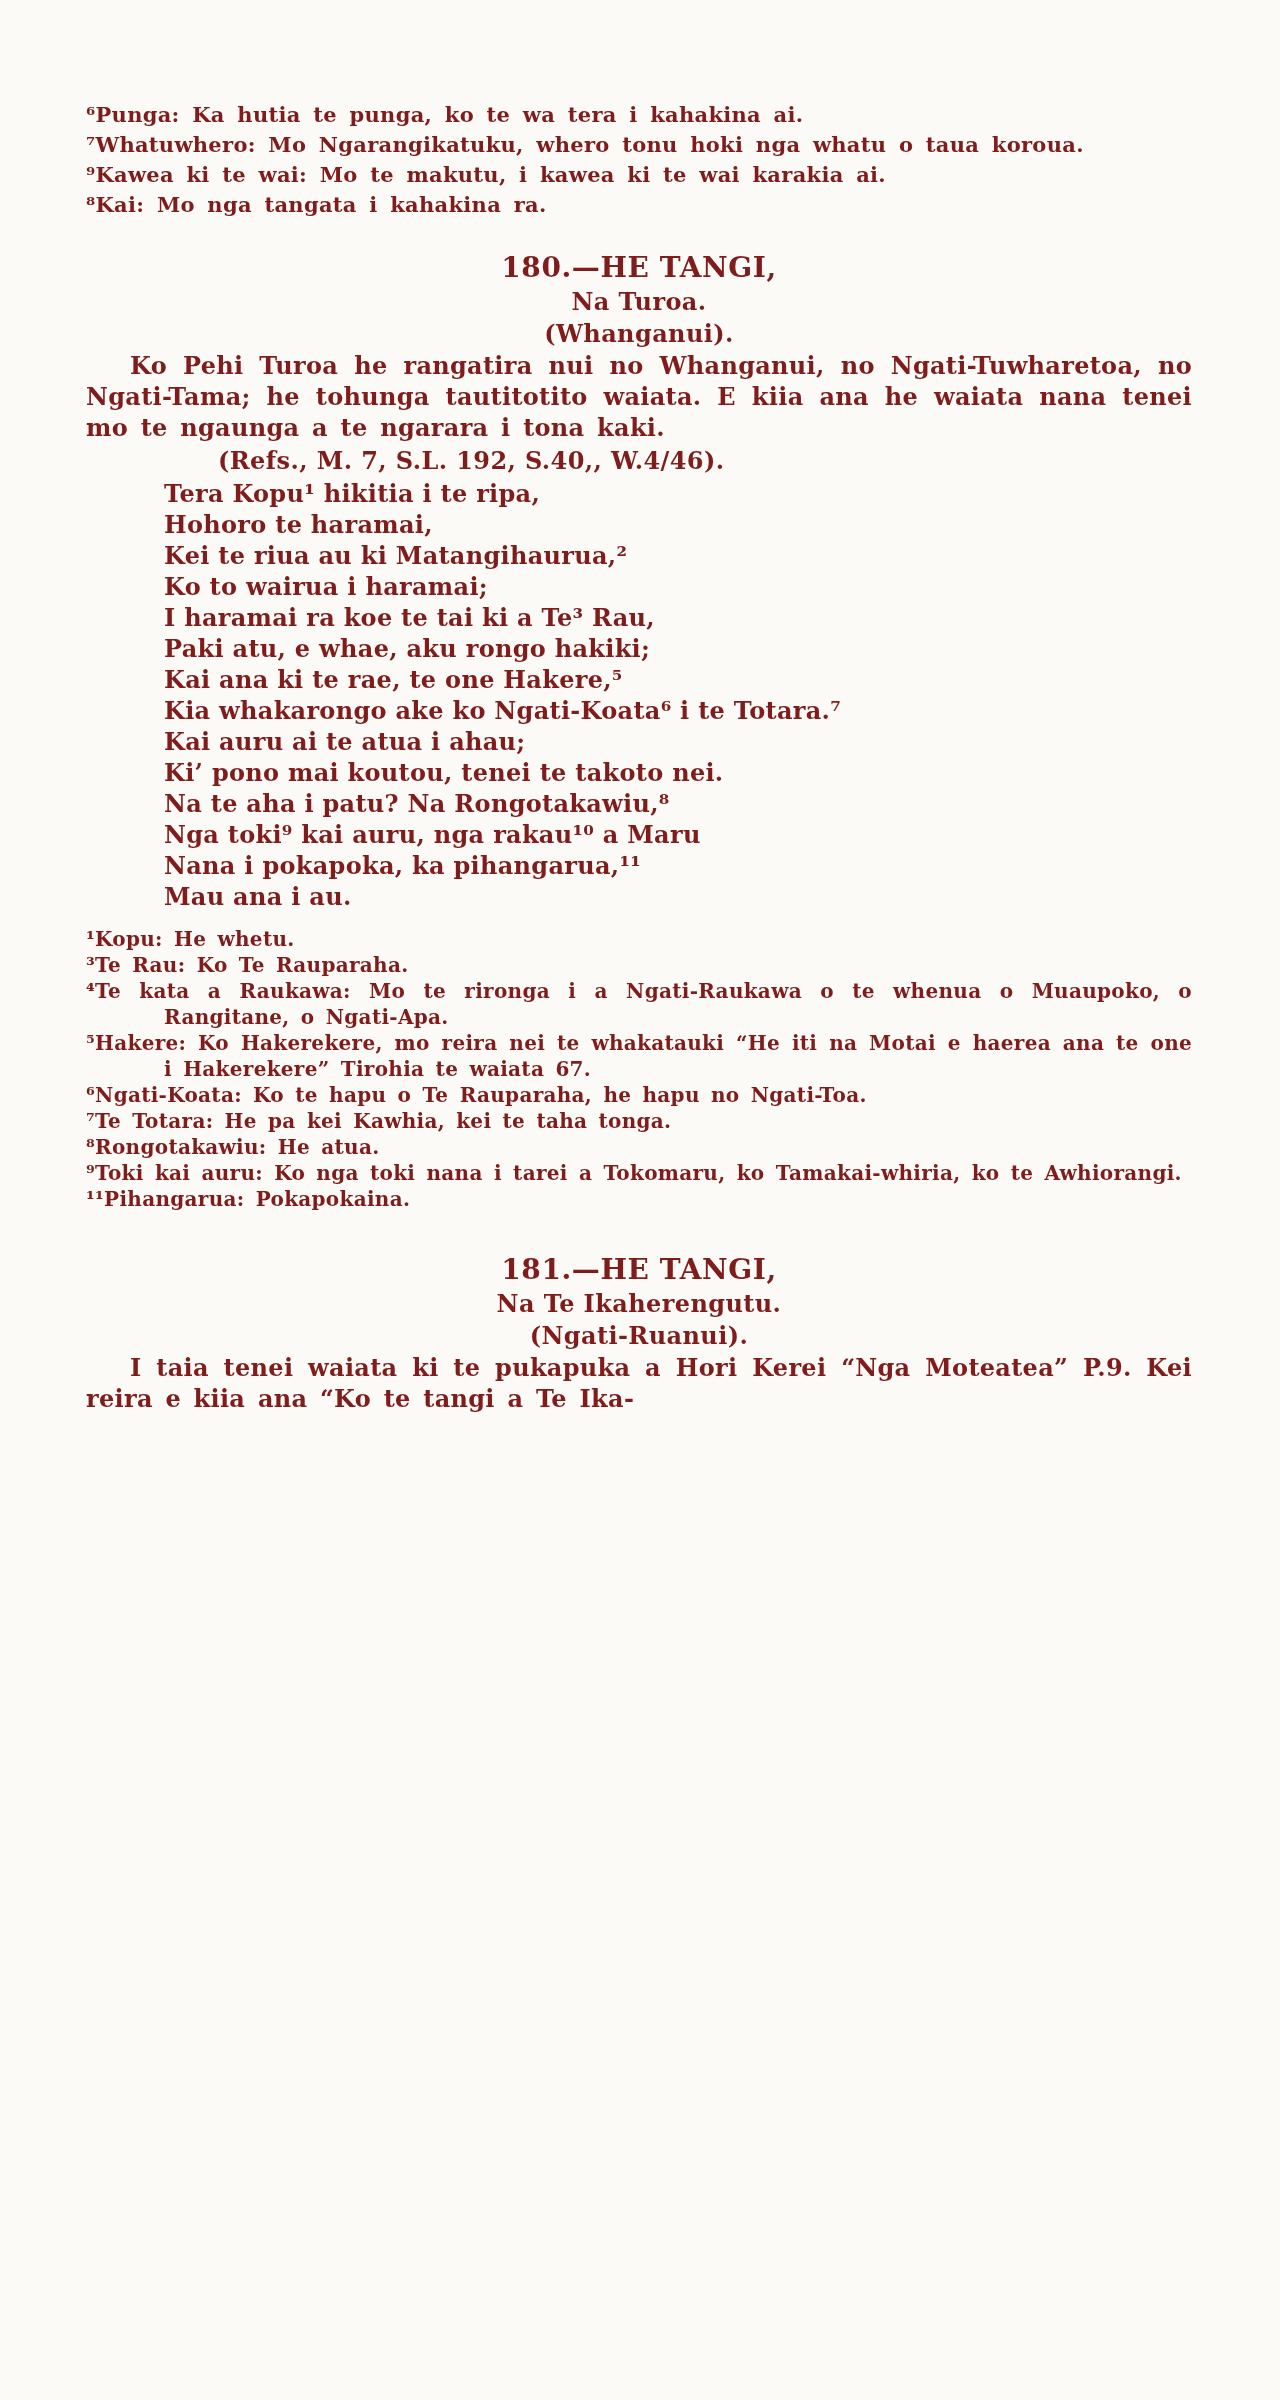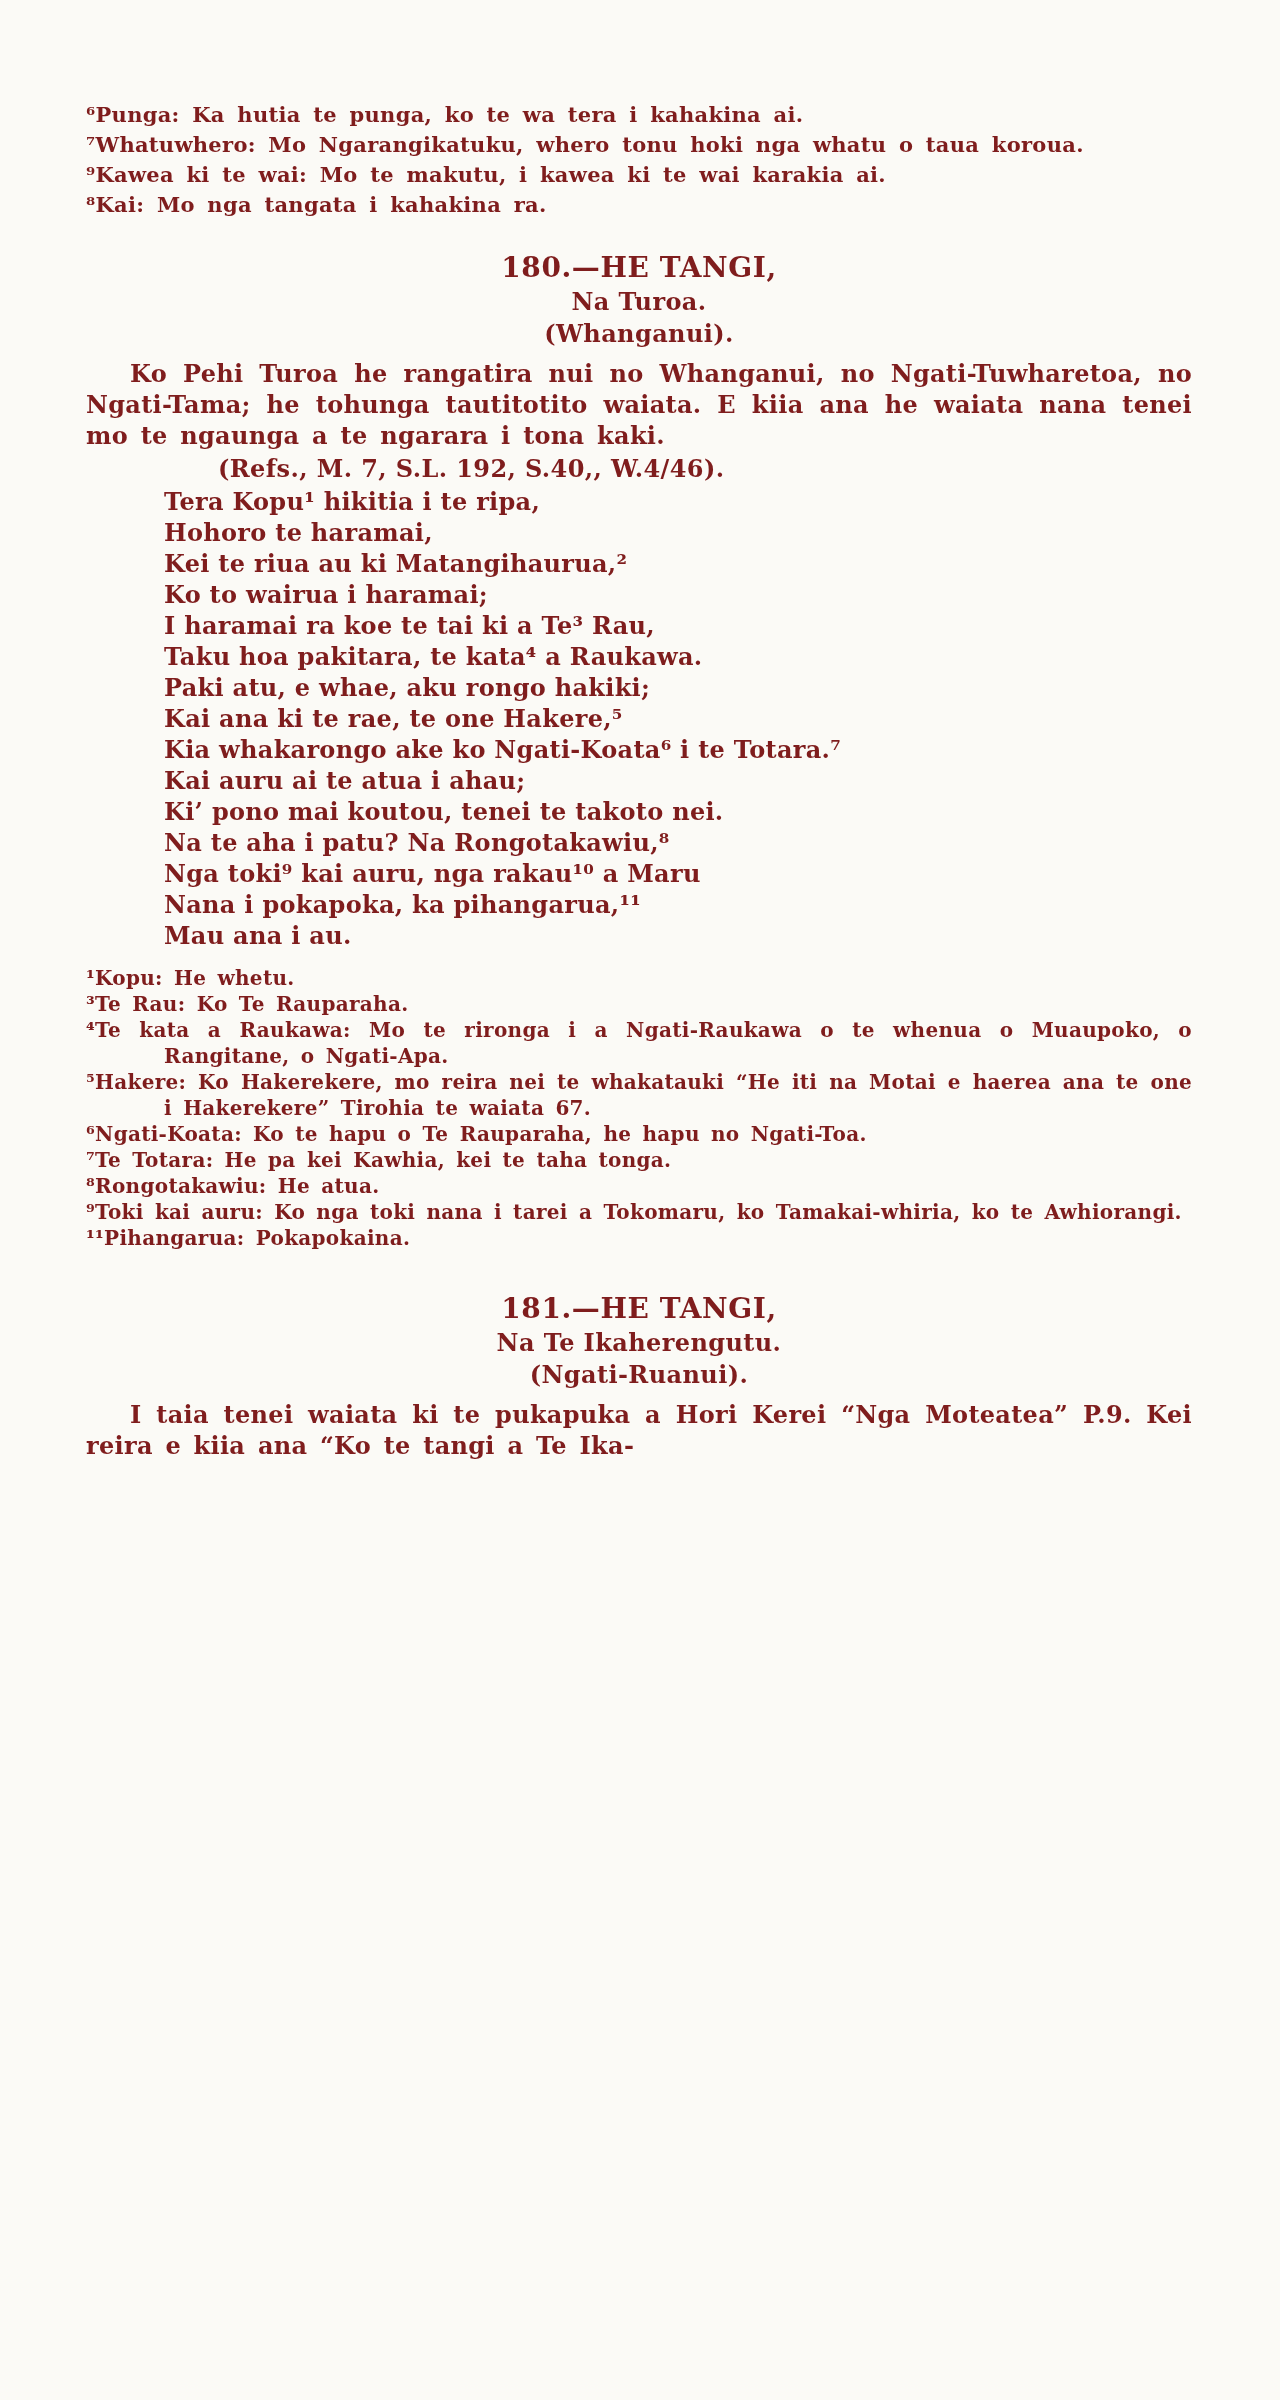--- a/index.html
+++ b/index.html
@@ -44,21 +44,21 @@
     line-height: 36px;
     letter-spacing: 0.6px;
   }
   .h-sub {
     font-size: 24px;
     line-height: 32px;
     letter-spacing: 0.4px;
   }
   
   .intro {
-    margin-top: 8px;
+    margin-top: 0;
     font-size: 24px;
     line-height: 31px;
     letter-spacing: 0.3px;
     word-spacing: 4px;
     text-align: justify;
     text-indent: 44px;
   }
   
   .refs {
     margin-top: 2px;
@@ -101,21 +101,20 @@
     <p class="intro">Ko Pehi Turoa he rangatira nui no Whanganui, no Ngati-Tuwharetoa, no Ngati-Tama; he tohunga tautitotito waiata. E kiia ana he waiata nana tenei mo te ngaunga a te ngarara i tona kaki.</p>
 
     <div class="refs">(Refs., M. 7, S.L. 192, S.40,, W.4/46).</div>
 
     <div class="poem">
         <div class="poem-line">Tera Kopu¹ hikitia i te ripa,</div>
         <div class="poem-line">Hohoro te haramai,</div>
         <div class="poem-line">Kei te riua au ki Matangihaurua,²</div>
         <div class="poem-line">Ko to wairua i haramai;</div>
         <div class="poem-line">I haramai ra koe te tai ki a Te³ Rau,</div>
-        <div class="poem-line">Taku hoa pakitara, te kata⁴ a Raukawa.</div>
         <div class="poem-line">Paki atu, e whae, aku rongo hakiki;</div>
         <div class="poem-line">Kai ana ki te rae, te one Hakere,⁵</div>
         <div class="poem-line">Kia whakarongo ake ko Ngati-Koata⁶ i te Totara.⁷</div>
         <div class="poem-line">Kai auru ai te atua i ahau;</div>
         <div class="poem-line">Ki’ pono mai koutou, tenei te takoto nei.</div>
         <div class="poem-line">Na te aha i patu? Na Rongotakawiu,⁸</div>
         <div class="poem-line">Nga toki⁹ kai auru, nga rakau¹⁰ a Maru</div>
         <div class="poem-line">Nana i pokapoka, ka pihangarua,¹¹</div>
         <div class="poem-line">Mau ana i au.</div>
       </div>

